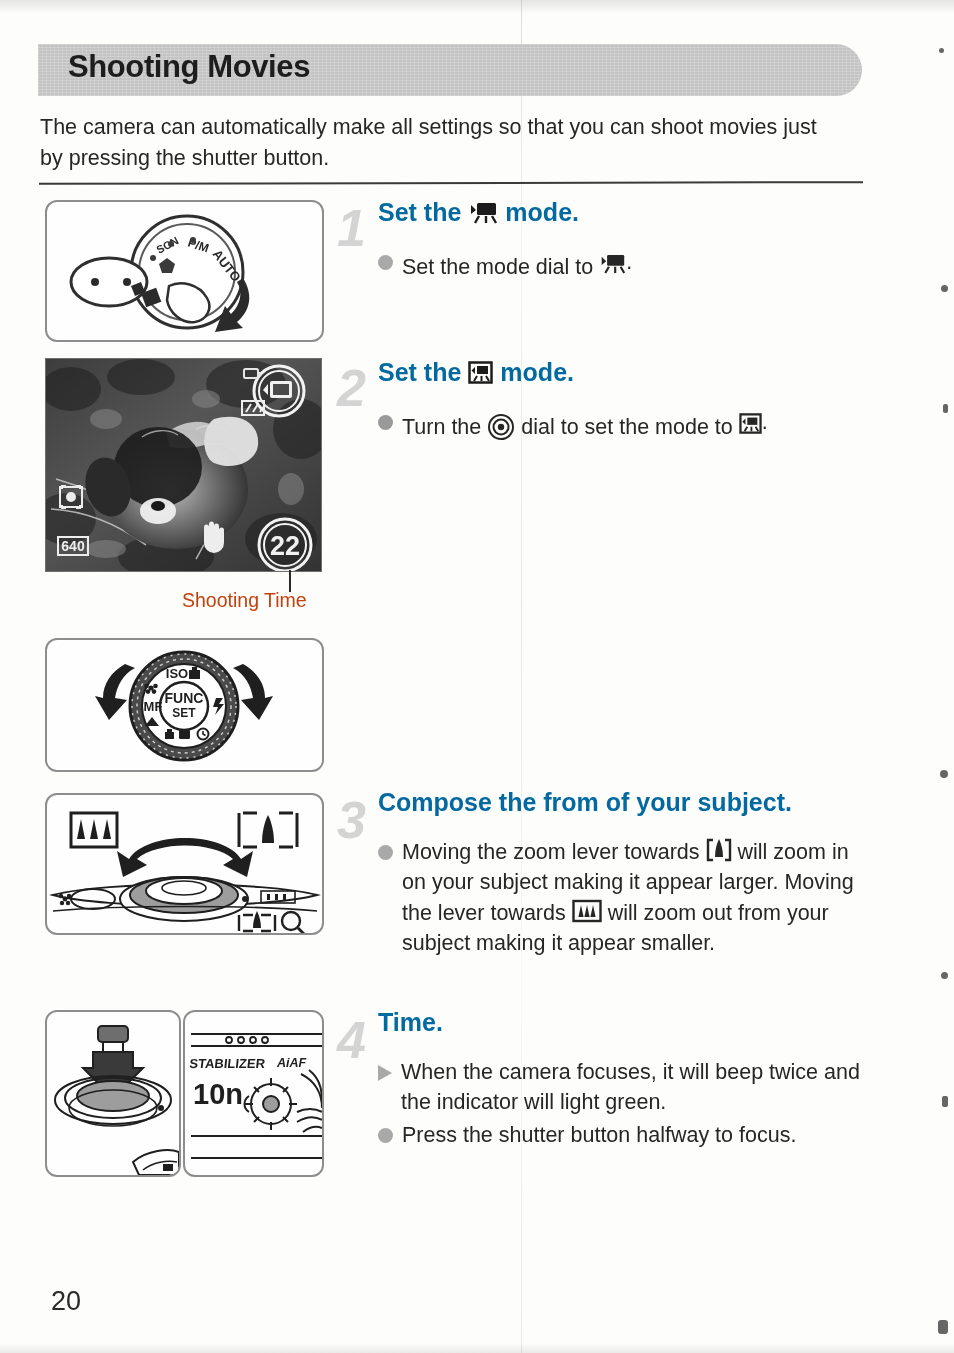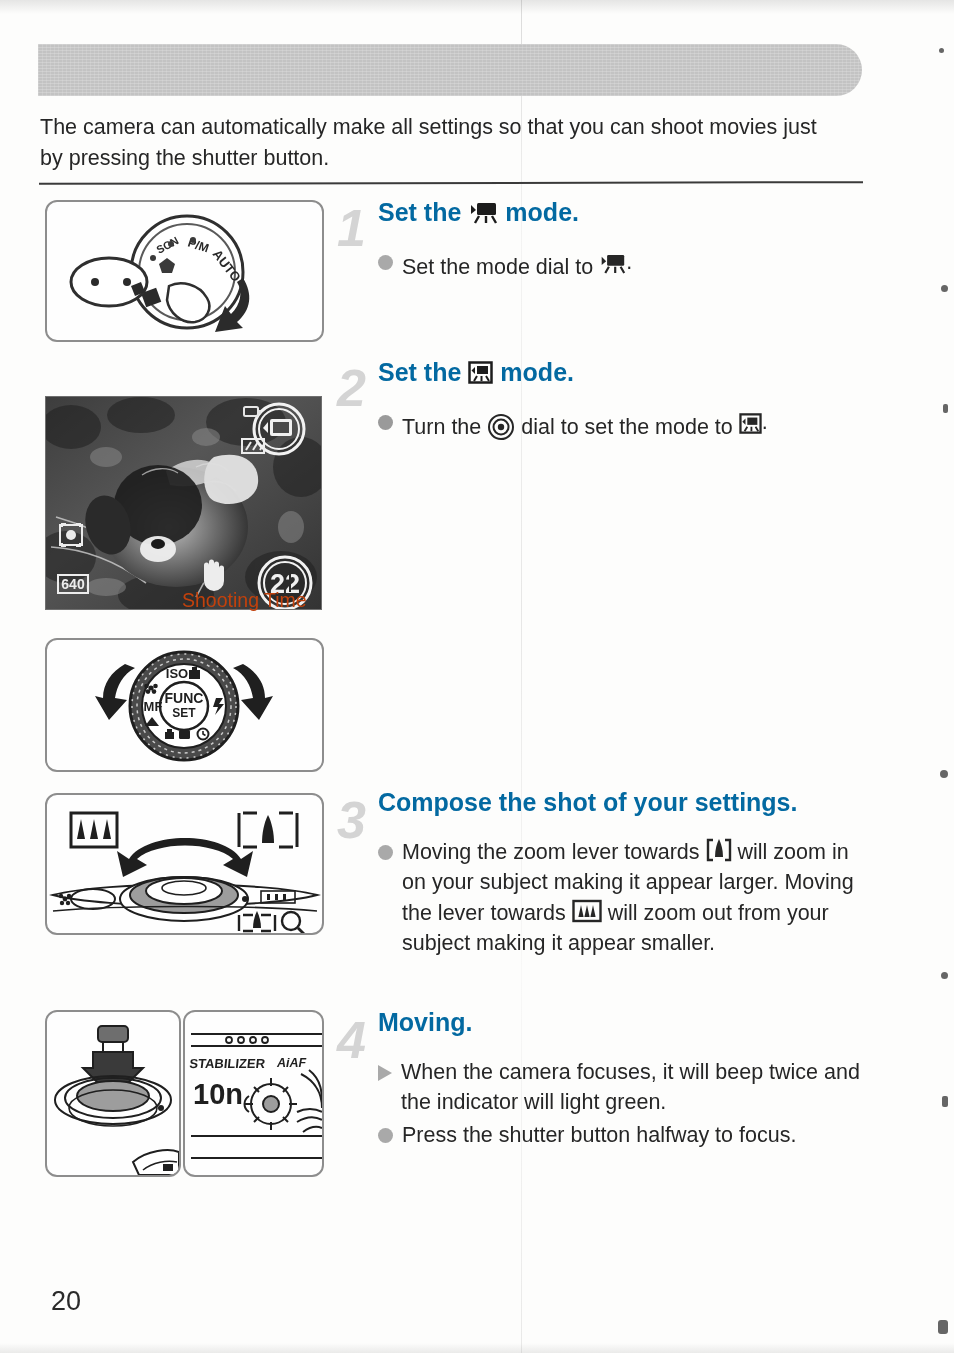--- a/index.html
+++ b/index.html
@@ -106,21 +106,20 @@
     position: absolute;
     border: 2px solid #8d8d8d;
     border-radius: 12px;
     background: #fefefe;
     overflow: hidden;
   }
   .fig-flat {
     position: absolute;
     background: #7dd3fc;
     overflow: hidden;
-    margin-top: 38px;
   }
 
   
   .step {
     position: absolute;
   }
   .step-num {
     position: absolute;
     font-size: 52px;
     font-weight: bold;
@@ -219,20 +218,21 @@
   <div class="speck" style="left:943px;top:404px;width:5px;height:9px;border-radius:2px;"></div>
   <div class="speck" style="left:940px;top:770px;width:8px;height:8px;"></div>
   <div class="speck" style="left:941px;top:972px;width:7px;height:7px;"></div>
   <div class="speck" style="left:942px;top:1096px;width:6px;height:11px;border-radius:2px;"></div>
   <div class="speck" style="left:938px;top:1320px;width:10px;height:14px;border-radius:3px;"></div>
   <div class="speck" style="left:939px;top:48px;width:5px;height:5px;"></div>
 
   <div class="header-bar">
     <div class="noise"></div>
   </div>
+  <div class="header-title">Shooting Movies</div>
 
   <div class="intro">The camera can automatically make all settings so that you can shoot movies just by pressing the shutter button.</div>
   <div class="rule"></div>
 
   <div class="fig" style="left:45px;top:200px;width:275px;height:138px;">
     <svg width="275" height="138" viewBox="0 0 275 138">
 
       <circle cx="140" cy="70" r="56" fill="#ffffff" stroke="#2f2f2f" stroke-width="3"></circle>
       <circle cx="140" cy="70" r="48" fill="#ffffff" stroke="#5a5a5a" stroke-width="2"></circle>
 
@@ -537,21 +537,21 @@
         <path d="M251 133 l7 7" stroke="#1f1f1f" stroke-width="2.8"></path>
       </g>
 
       <path d="M6 116 C70 110 210 110 270 116" stroke="#1f1f1f" stroke-width="1.6" fill="none"></path>
     </svg>
   </div>
 
   <div class="step" style="left:337px;top:788px;width:580px;">
     <div class="step-num" style="left:0;top:6px;">3</div>
     <div class="step-head" style="margin-left:41px;">
-      <span>Compose the shot of your settings.</span>
+      <span>Compose the from of your subject.</span>
     </div>
     <div class="step-body" style="margin-left:41px;width:500px;">
       <div class="bullet-row">
         <div class="bullet-dot"></div>
         <div class="bullet-text">
           <span>Moving the zoom lever towards</span>
           <span class="ico ico-tele">
             <svg width="26" height="24" viewBox="0 0 26 24">
               <path d="M7 2 l-5 0 l0 20 l5 0" stroke="#262626" stroke-width="2.4" fill="none"></path>
               <path d="M19 2 l5 0 l0 20 l-5 0" stroke="#262626" stroke-width="2.4" fill="none"></path>
@@ -630,21 +630,21 @@
         <path d="M118 120 C126 114 132 114 137 116"></path>
       </g>
 
       <path d="M6 124 L137 124 M6 146 L137 146" stroke="#1f1f1f" stroke-width="2" fill="none"></path>
     </svg>
   </div>
 
   <div class="step" style="left:337px;top:1008px;width:580px;">
     <div class="step-num" style="left:0;top:6px;">4</div>
     <div class="step-head" style="margin-left:41px;">
-      <span>Moving.</span>
+      <span>Time.</span>
     </div>
     <div class="step-body" style="margin-left:41px;width:510px;">
       <div class="bullet-row">
         <div class="bullet-tri"></div>
         <div class="bullet-text">When the camera focuses, it will beep twice and the indicator will light green.</div>
       </div>
       <div class="bullet-row">
         <div class="bullet-dot"></div>
         <div class="bullet-text">Press the shutter button halfway to focus.</div>
       </div>

